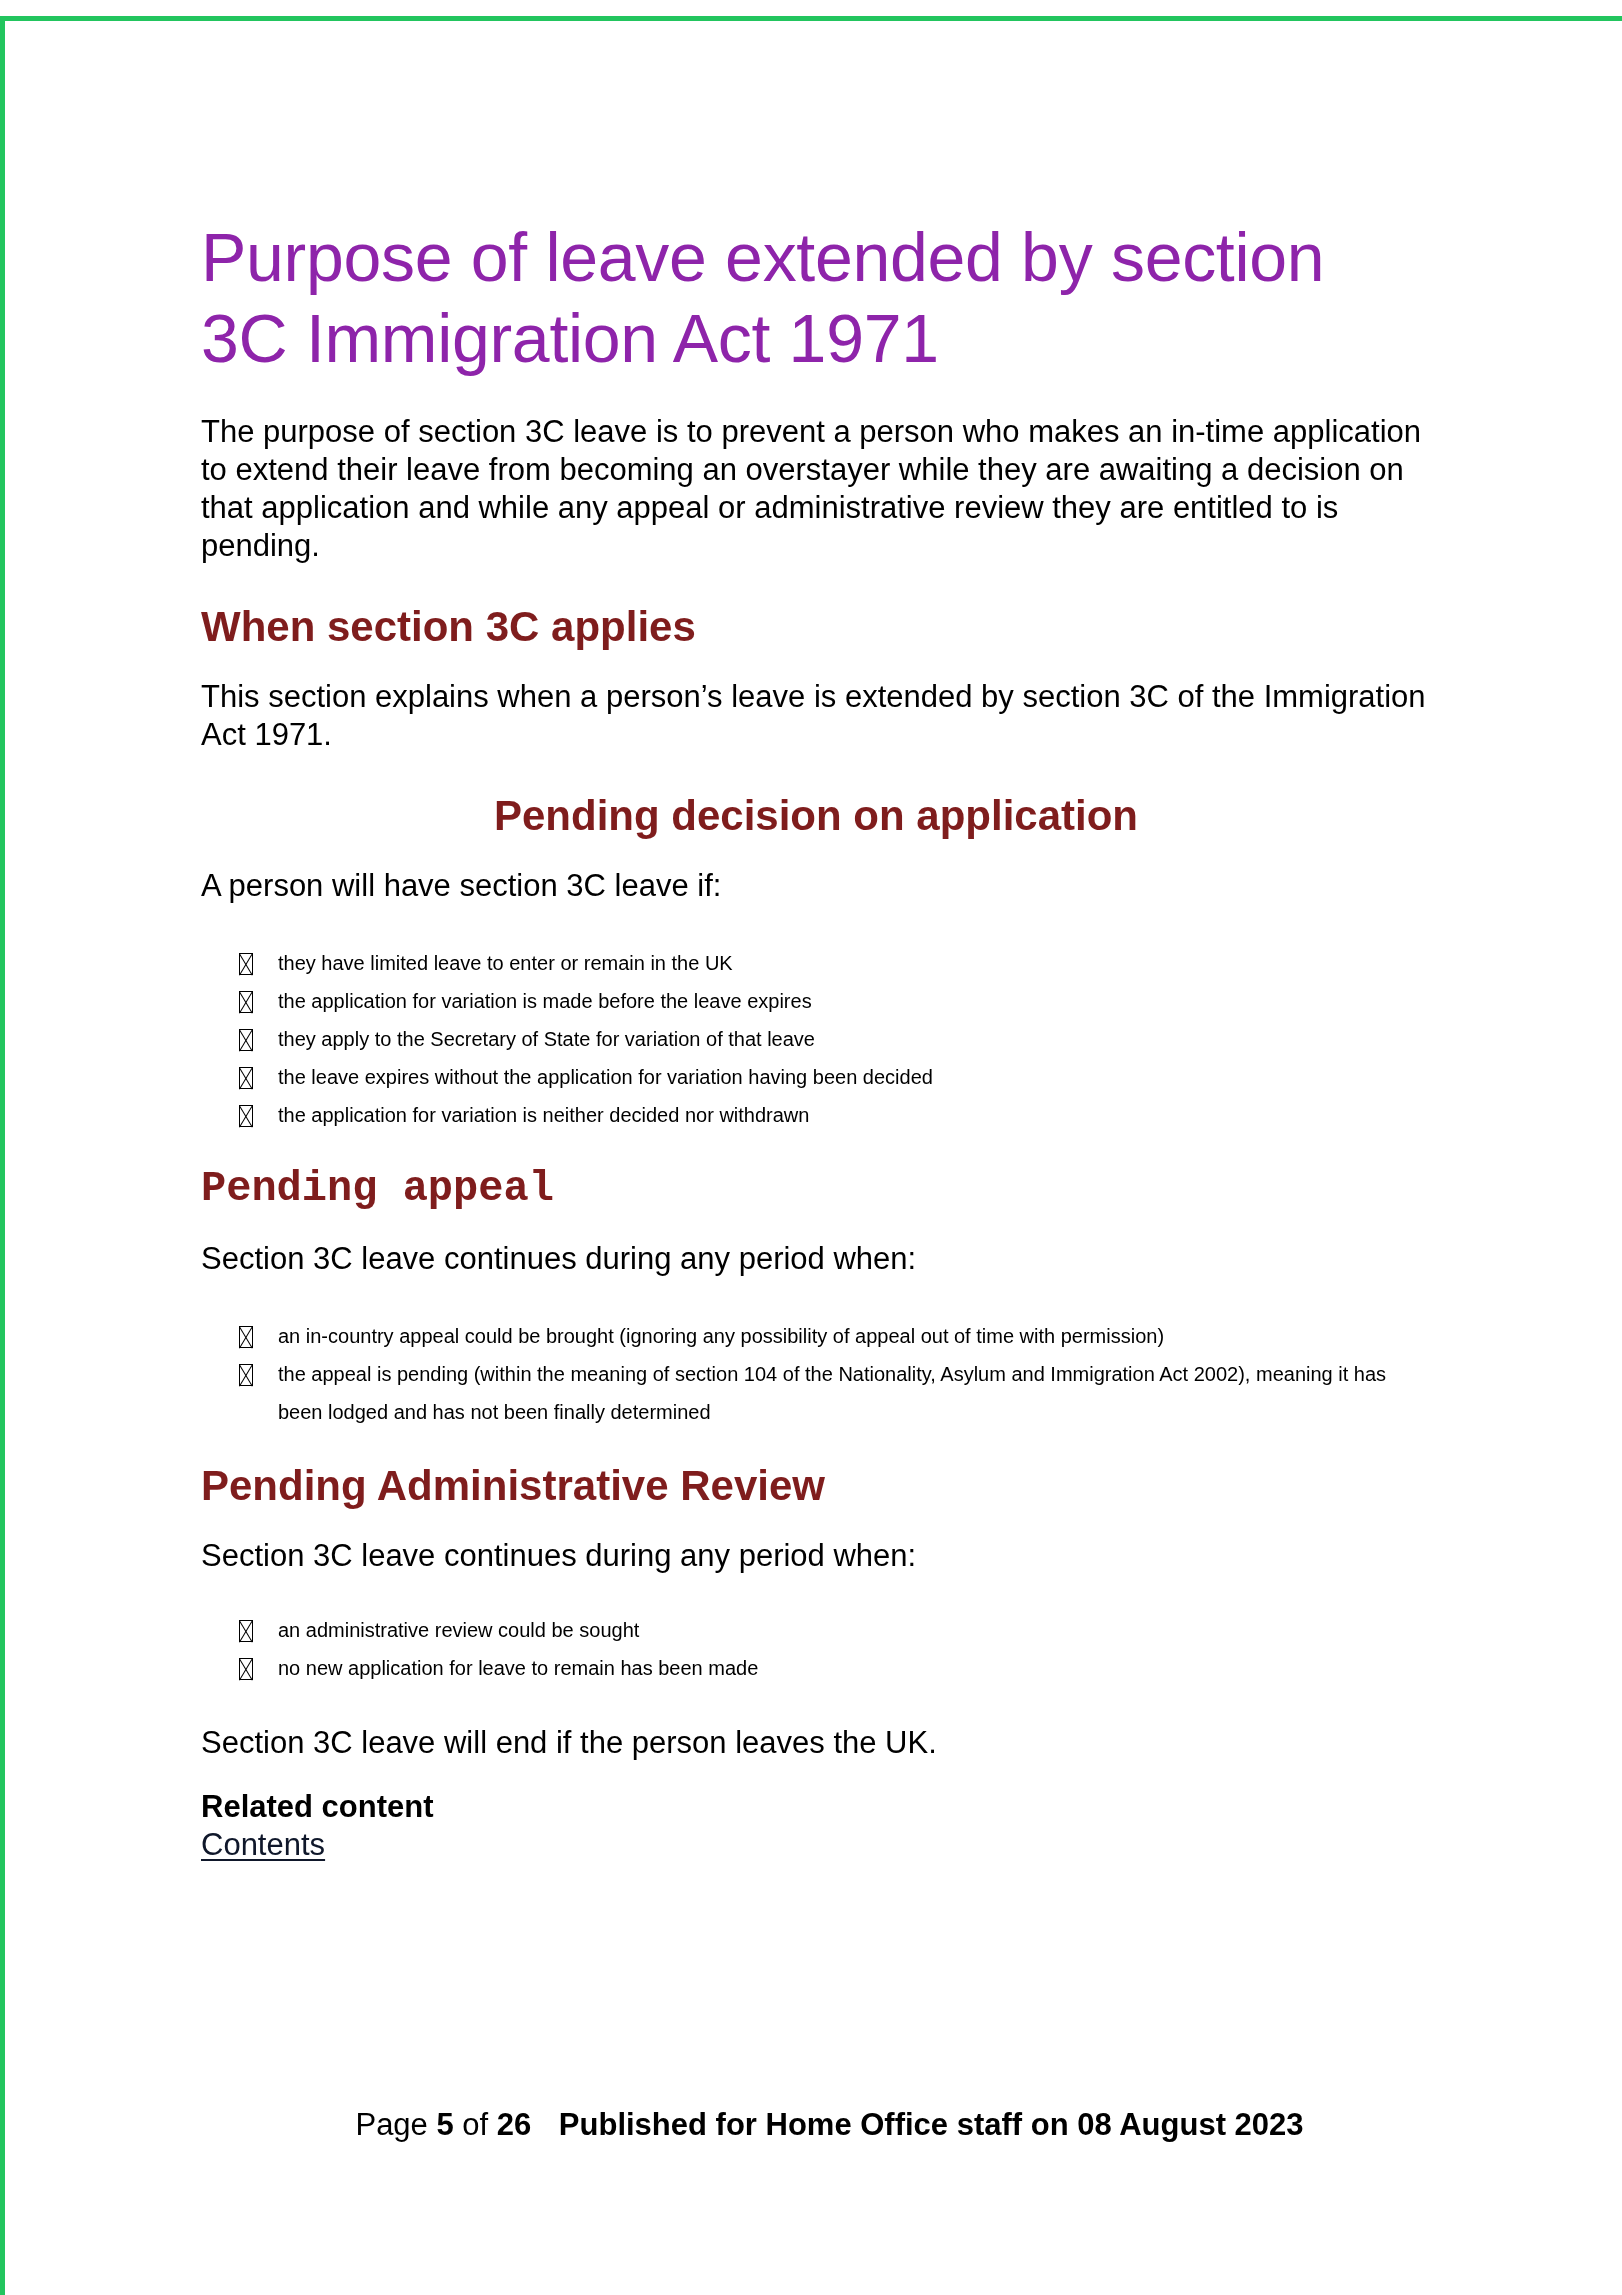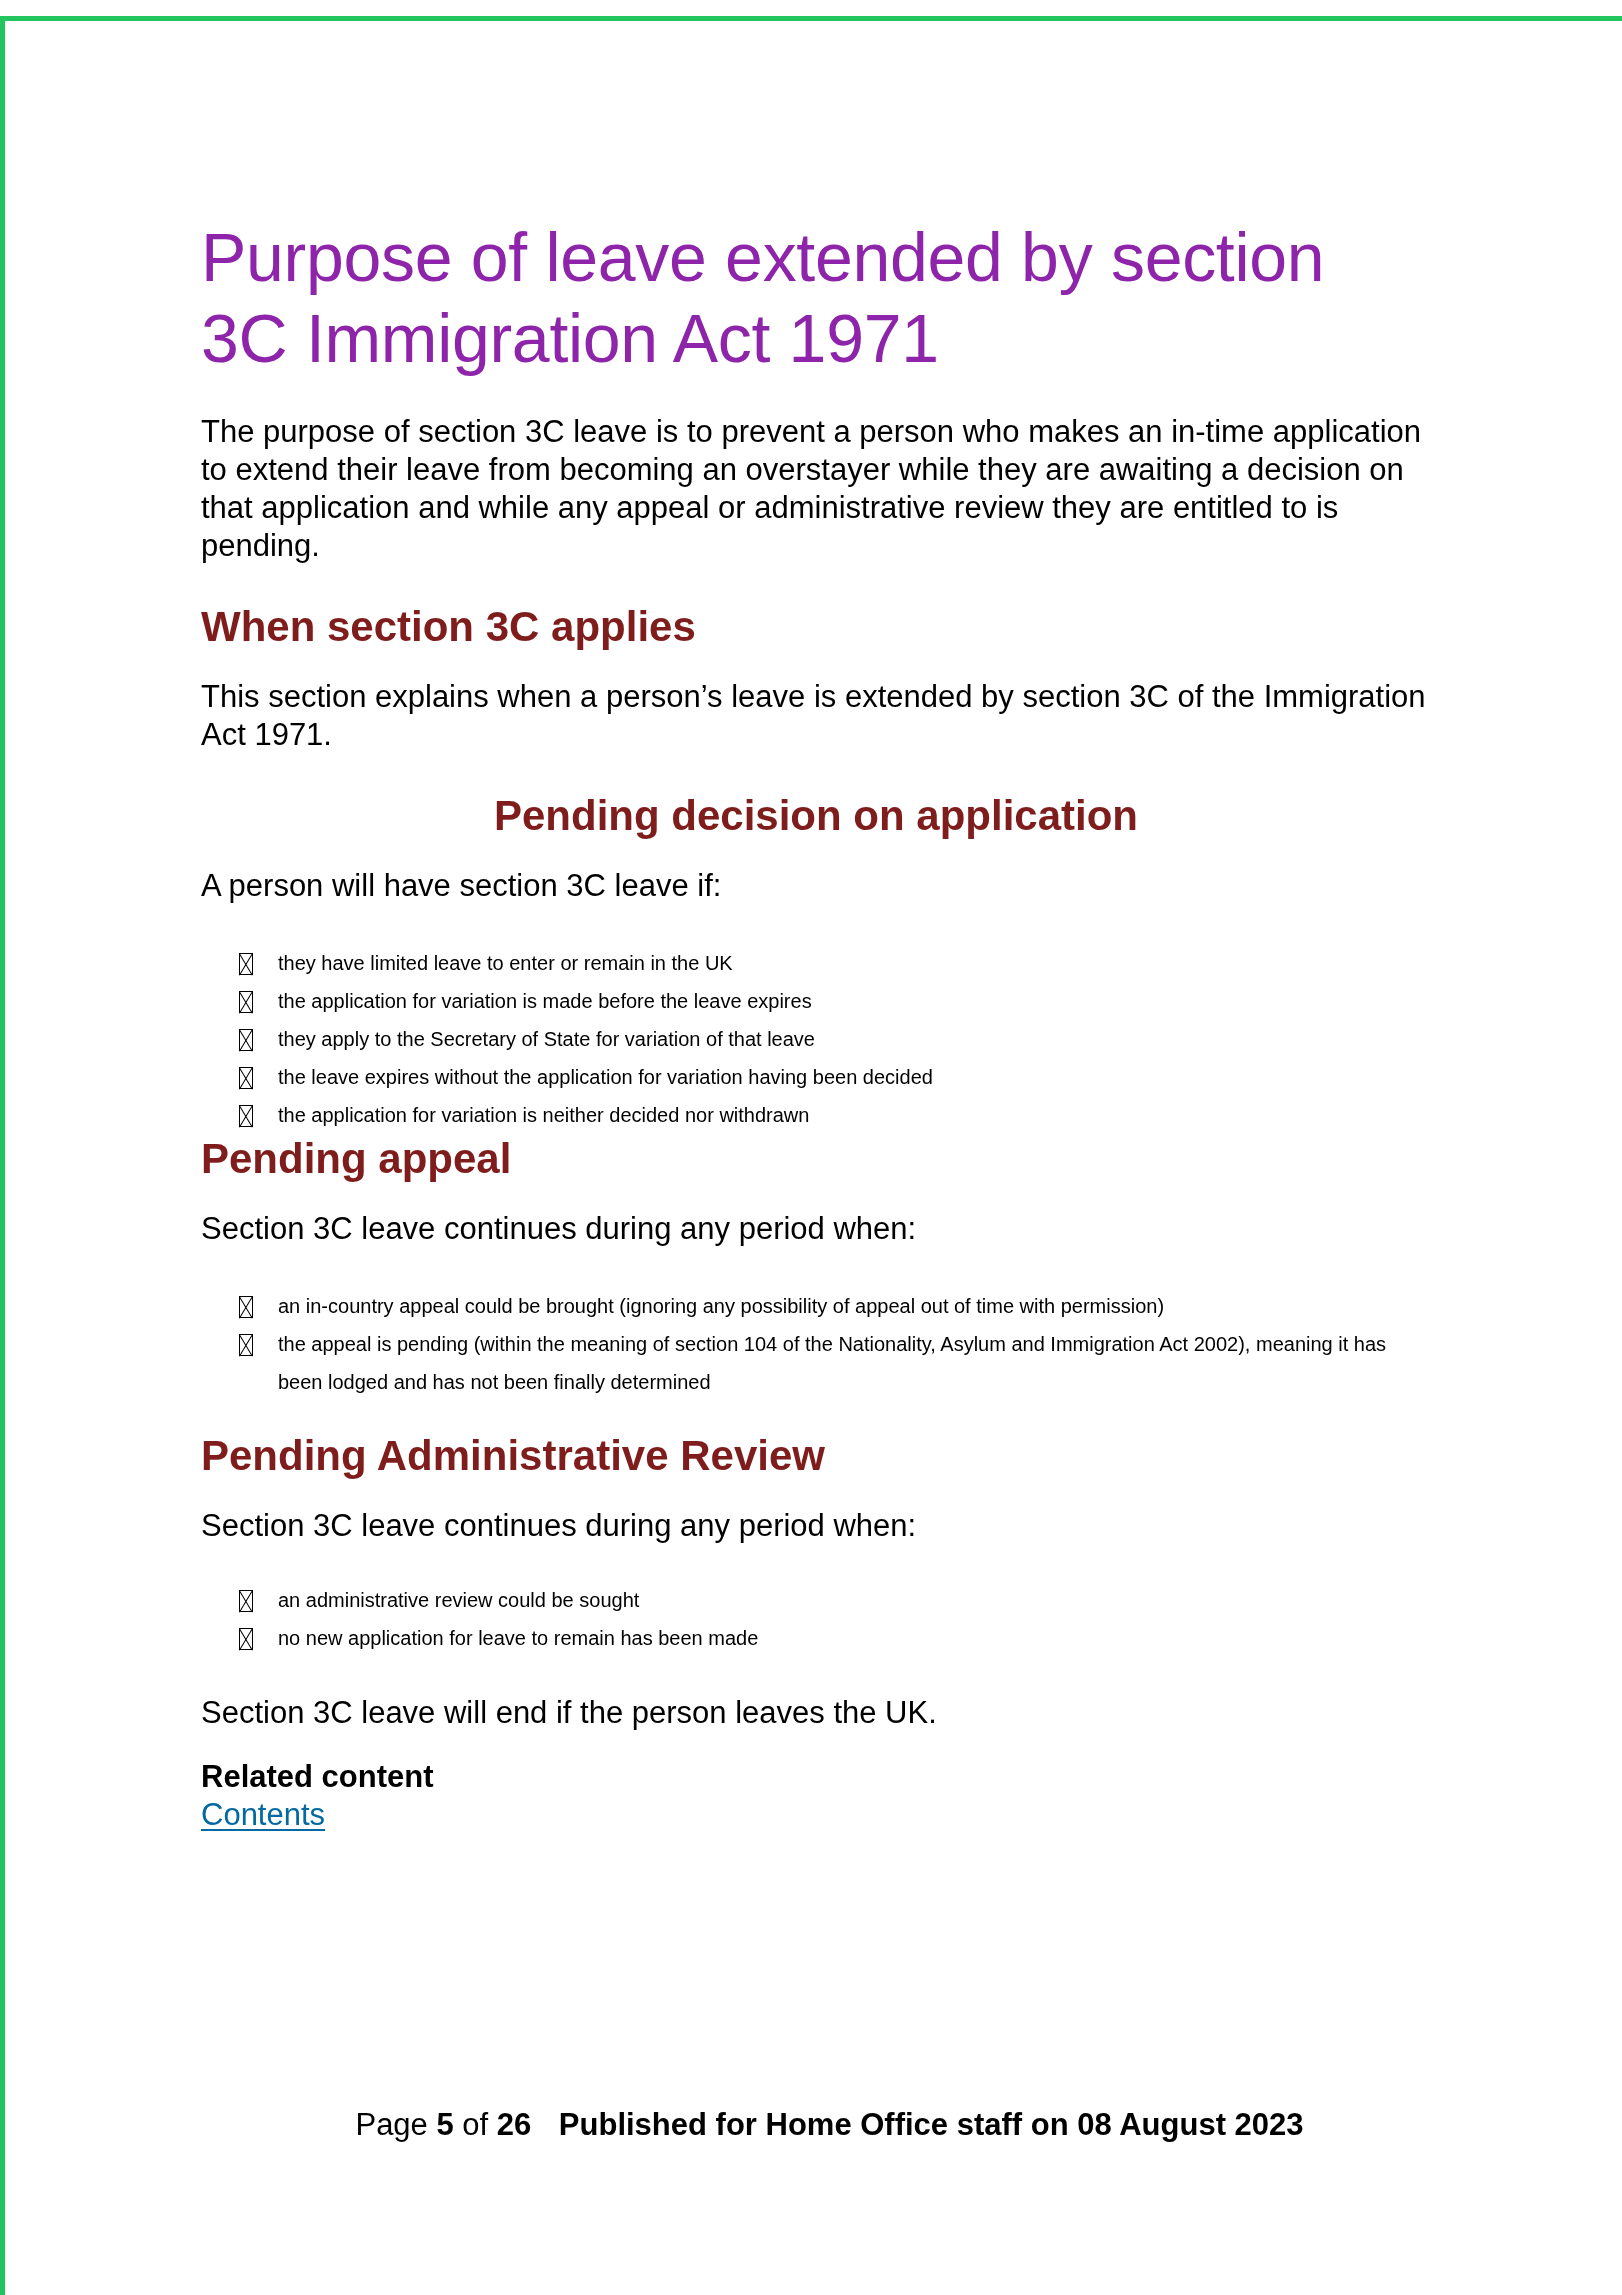--- a/index.html
+++ b/index.html
@@ -86,21 +86,21 @@
 
   .related-heading {
     font-size: 31px;
     line-height: 38px;
     font-weight: bold;
     margin: 0;
   }
   .related-link {
     font-size: 31px;
     line-height: 38px;
-    color: #0369a1;
+    color: #0f172a;
     text-decoration: underline;
     text-decoration-thickness: 2px;
     text-underline-offset: 3.9px;
     cursor: pointer;
   }
   .footer {
     position: absolute;
     left: 0;
     width: 1623px;
     top: 2085px;
@@ -135,21 +135,21 @@
     <p class="para" style="margin-top:26px;">A person will have section 3C leave if:</p>
     <ul class="bullets" style="margin-top:39px;">
       <li><span class="bullet-glyph"></span><span>they have limited leave to enter or remain in the UK</span></li>
       <li><span class="bullet-glyph"></span><span>the application for variation is made before the leave expires</span></li>
       <li><span class="bullet-glyph"></span><span>they apply to the Secretary of State for variation of that leave</span></li>
       <li><span class="bullet-glyph"></span><span>the leave expires without the application for variation having been decided</span></li>
       <li><span class="bullet-glyph"></span><span>the application for variation is neither decided nor withdrawn</span></li>
     </ul>
 
     
-    <h2 class="h2" style="">Pending appeal</h2>
+    <h2 class="h2" style="margin-top:30px;font-family:Liberation Mono, monospace;">Pending appeal</h2>
     <p class="para" style="margin-top:26px;">Section 3C leave continues during any period when:</p>
     <ul class="bullets" style="margin-top:39px;">
       <li><span class="bullet-glyph"></span><span>an in-country appeal could be brought (ignoring any possibility of appeal out of time with permission)</span></li>
       <li><span class="bullet-glyph"></span><span>the appeal is pending (within the meaning of section 104 of the Nationality, Asylum and Immigration Act 2002), meaning it has been lodged and has not been finally determined</span></li>
     </ul>
 
     
     <h2 class="h2" style="margin-top:30px;">Pending Administrative Review</h2>
     <p class="para" style="margin-top:26px;">Section 3C leave continues during any period when:</p>
     <ul class="bullets" style="margin-top:36px;">

